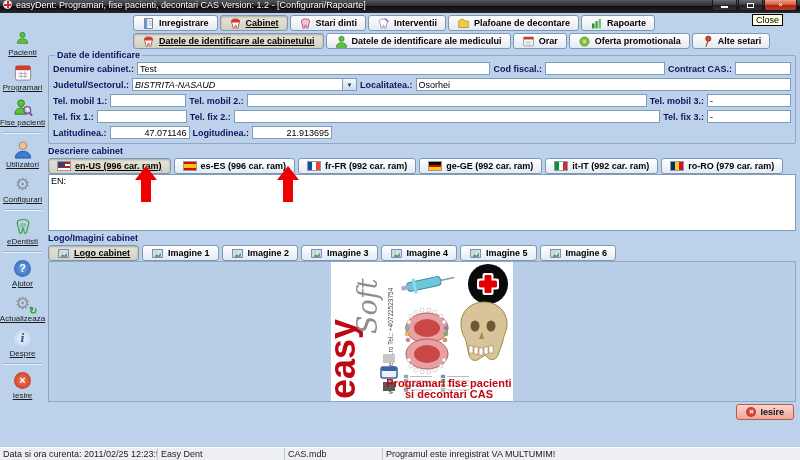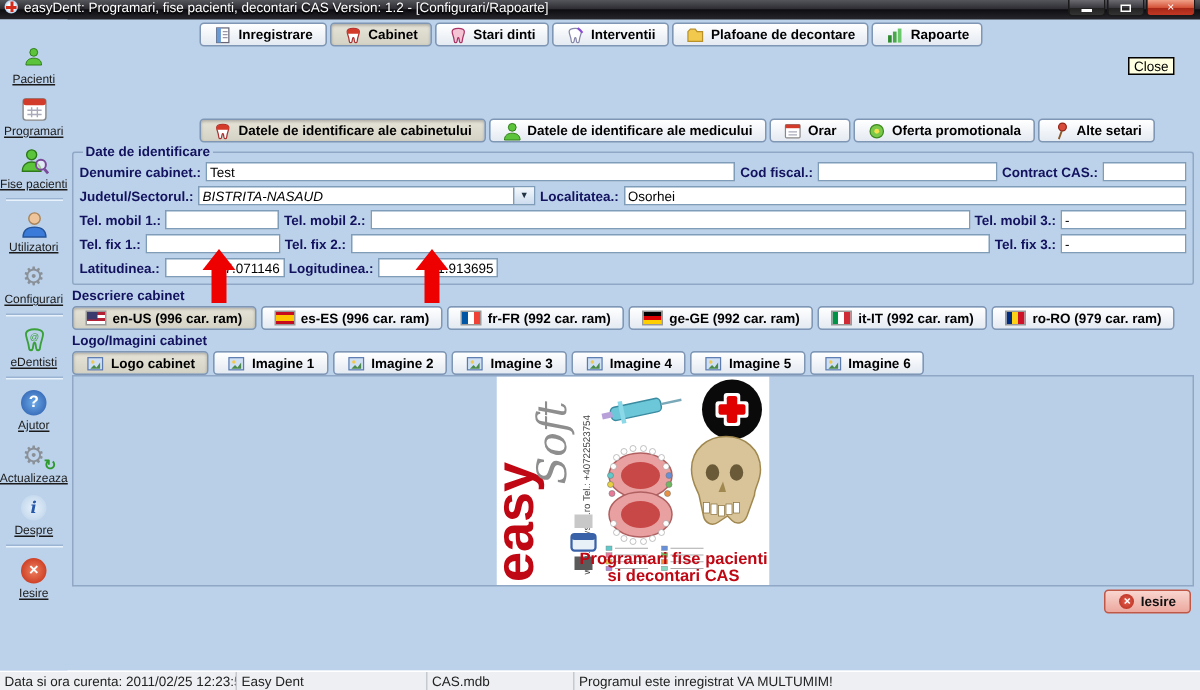--- a/index.html
+++ b/index.html
@@ -14,33 +14,33 @@
   .app-icon::after  { content:""; position:absolute; left:1px; top:3.5px; width:7px; height:2px; background:#d42a1a; }
   .title-text { white-space:nowrap; overflow:hidden; text-shadow:0 1px 1px #000; }
   .win-controls { margin-left:auto; display:flex; gap:1px; align-self:flex-start; }
   .win-btn { height:11px; border:1px solid #1a1a1a; border-top:none; border-radius:0 0 3px 3px;
     display:flex; align-items:center; justify-content:center; color:#fff; font-size:8px; line-height:1; cursor:default; }
   .win-min, .win-max { width:25px; background:linear-gradient(#6a6a70,#3a3a40 50%,#222 55%,#333); }
   .win-close { width:33px; background:linear-gradient(#f0a088,#d4543a 50%,#a82818 55%,#c03824); }
   .win-min span { display:block; width:7px; height:2px; background:#fff; margin-top:3px; }
   .win-max span { display:block; width:7px; height:5px; border:1px solid #fff; }
   .close-tooltip { position:absolute; top:14px; right:17px; background:#ffffe1; border:1px solid #000;
-    font-size:9px; padding:0 3px; z-index:40; color:#000;margin-top:24px; }
+    font-size:9px; padding:0 3px; z-index:40; color:#000; }
 
   
   .main-wrap { display:flex; height:434px; }
   .sidebar { width:45px; background:#bcd2ea; display:flex; flex-direction:column; align-items:center; padding-top:13px; }
   .right { flex:1; display:flex; flex-direction:column; min-width:0; }
 
   
   .tabs-row { display:flex; gap:2px; align-items:flex-end; padding-left:88px; height:18px; }
-  .tabs-row2 { height:18px;margin-top:46px; }
+  .tabs-row2 { height:18px; }
   .tab { height:16px; display:flex; align-items:center; gap:4px; padding:0 8px; font-size:9px; font-weight:bold;
     color:#000; background:linear-gradient(#ffffff,#e4eaf2); border:1px solid #7f96b4; border-radius:3px; cursor:pointer; white-space:nowrap; }
-  .tab.selected { background:linear-gradient(#e6e4d8,#d4d2c4); box-shadow:inset 0 1px 2px rgba(0,0,0,.25); }
+  .tab.selected { background:linear-gradient(#e6e4d8,#d4d2c4); box-shadow:inset 0 1px 2px rgba(0,0,0,.25);text-decoration:underline; }
   .icon16 { width:13px; height:13px; flex:0 0 auto; }
 
   
   .side-item { display:flex; flex-direction:column; align-items:center; margin-bottom:4px; cursor:pointer; width:45px; }
   .side-item .ic { width:24px; height:22px; display:flex; align-items:center; justify-content:center; }
   .side-item .lbl { font-size:8px; color:#1a1a1a; white-space:nowrap;text-decoration:underline; }
   .side-div { width:38px; border-top:1px solid #9ab4d2; border-bottom:1px solid #e8f2fc; margin:1px 0 4px; }
   .glyph-circle { width:17px; height:17px; border-radius:50%; color:#fff; font-weight:bold; font-size:11px;
     display:flex; align-items:center; justify-content:center; }
   .gear-glyph { font-size:17px; color:#8a9098; line-height:1; }
@@ -353,20 +353,21 @@
             </div>
           <div class="tab">
               <span class="flag flag-it"></span>
               <span>it-IT (992 car. ram)</span>
             </div>
           <div class="tab">
               <span class="flag flag-ro"></span>
               <span>ro-RO (979 car. ram)</span>
             </div>
         </div>
+        <textarea class="desc-textarea" spellcheck="false" style="">EN:</textarea>
 
         <div class="sec-label">Logo/Imagini cabinet</div>
         <div class="img-tabs">
           <div class="tab selected">
             <svg class="icon16" viewBox="0 0 16 16">
                 <rect x="2" y="3" width="12" height="10" fill="#cfe0f4" stroke="#5a7ab0"></rect>
                 <circle cx="6" cy="6.5" r="1.4" fill="#f2c94c"></circle>
                 <path d="M4 12l3-3 2 2 3-4v5z" fill="#4a8a4a"></path>
               </svg>
             <span>Logo cabinet</span>

